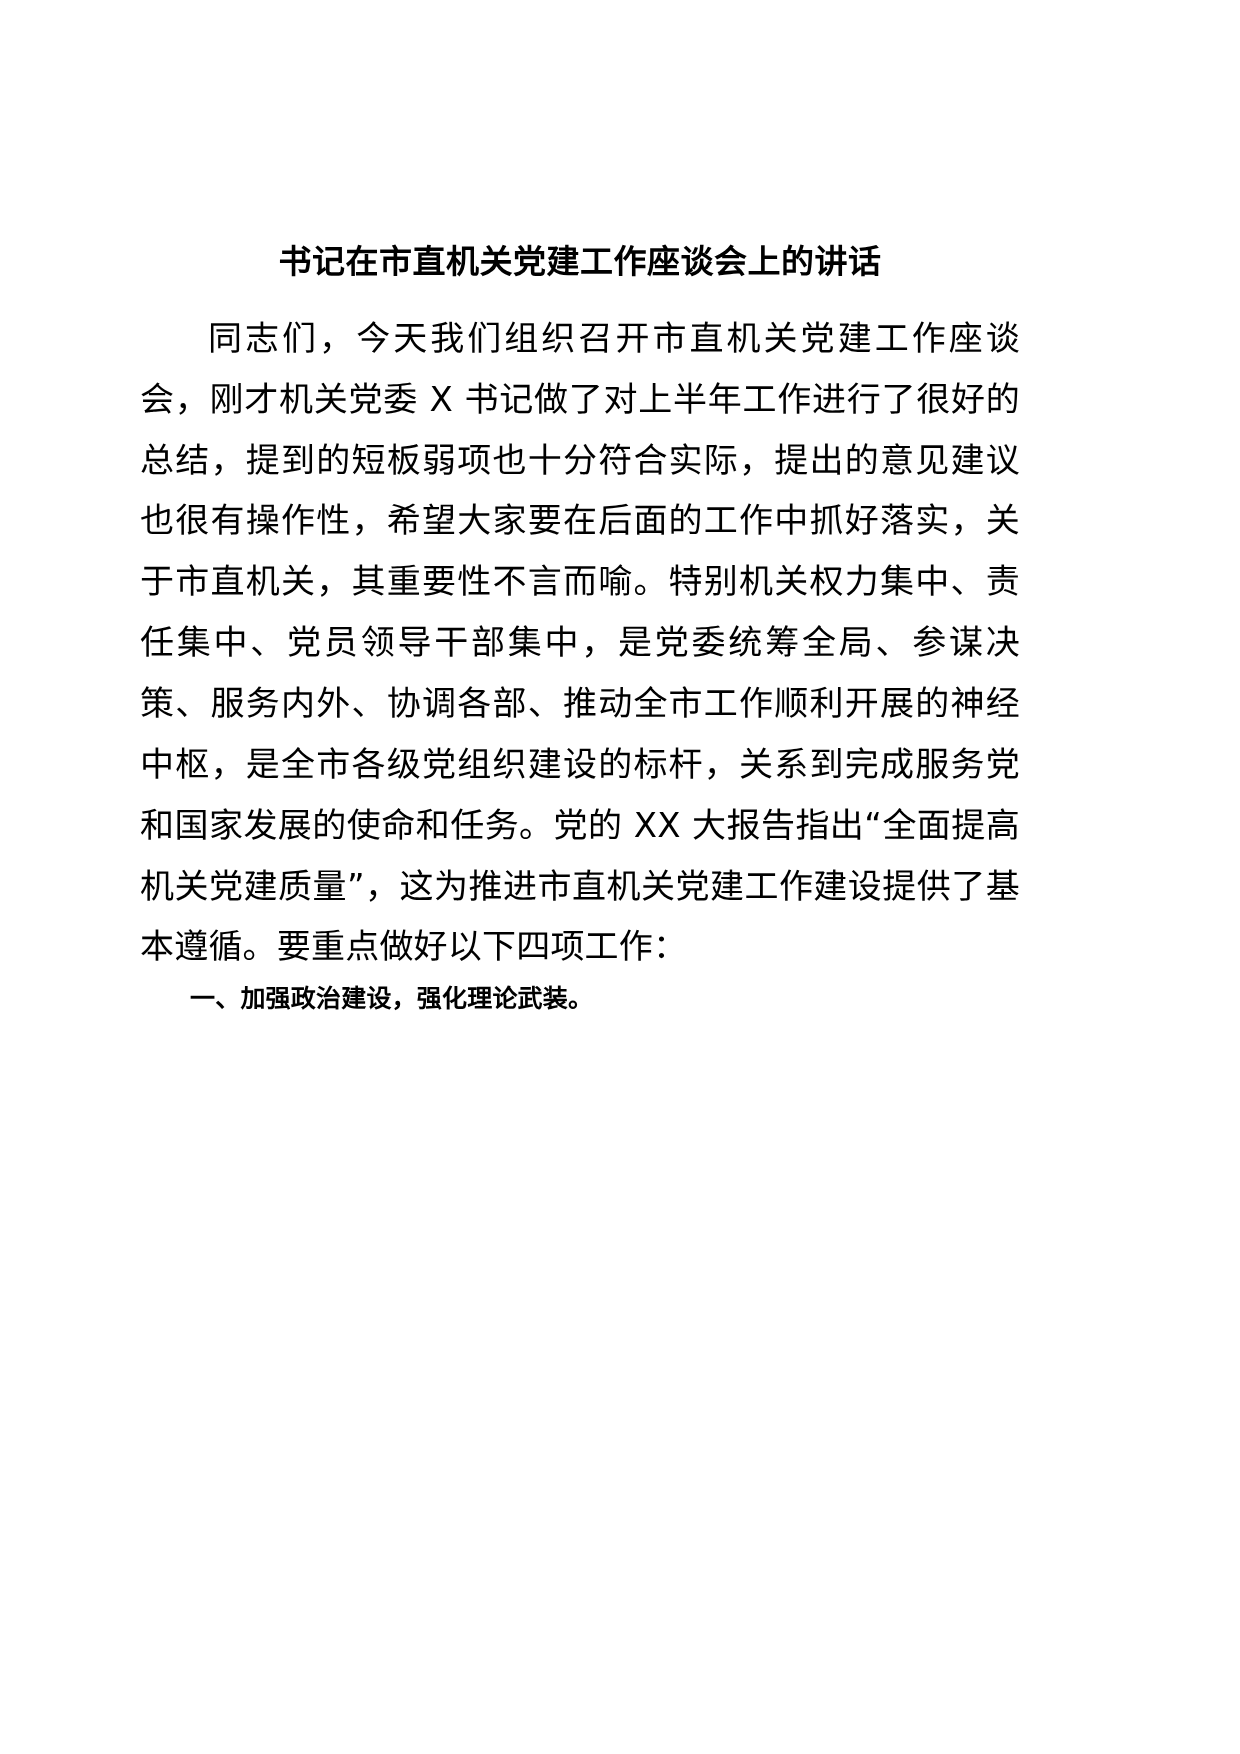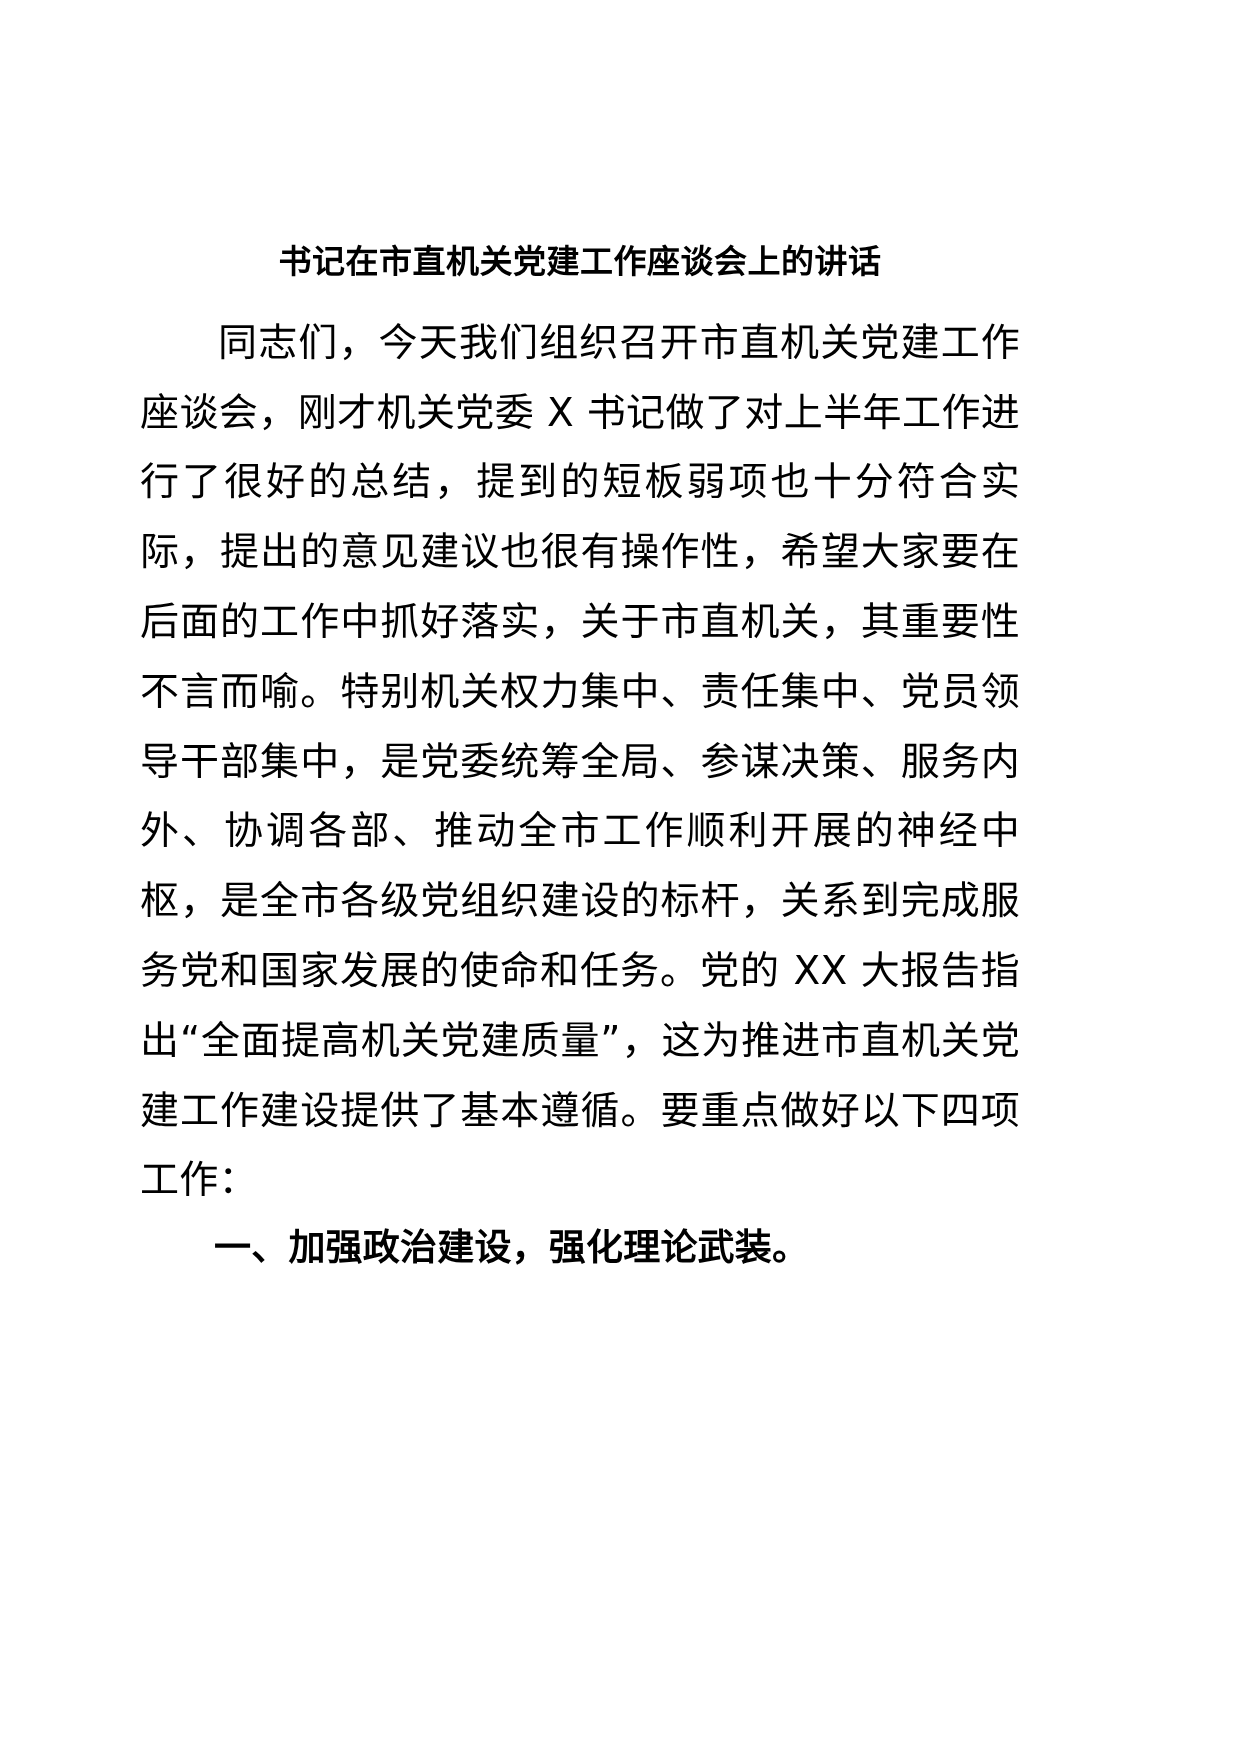--- a/index.html
+++ b/index.html
@@ -37,33 +37,33 @@
     font-size: 33px;
     font-weight: 700;
     text-align: center;
     letter-spacing: 0.5px;
     line-height: 1.45;
     margin: 0 0 22px 0;
     white-space: nowrap;
   }
 
   .doc-para {
-    font-size: 39px;
+    font-size: 34px;
     font-weight: 400;
     line-height: 1.79;
     text-align: justify;
     text-align-last: left;
     text-justify: inter-ideograph;
     margin: 0 0 0 0;
     text-indent: 2em;
     letter-spacing: 0.2px;
   }
 
   .doc-heading {
-    font-size: 37px;
+    font-size: 25px;
     font-weight: 700;
     line-height: 1.79;
     margin: 0;
     text-indent: 2em;
     letter-spacing: 0.2px;
   }
 
   .doc-para b,
   .emph {
     font-weight: 700;

